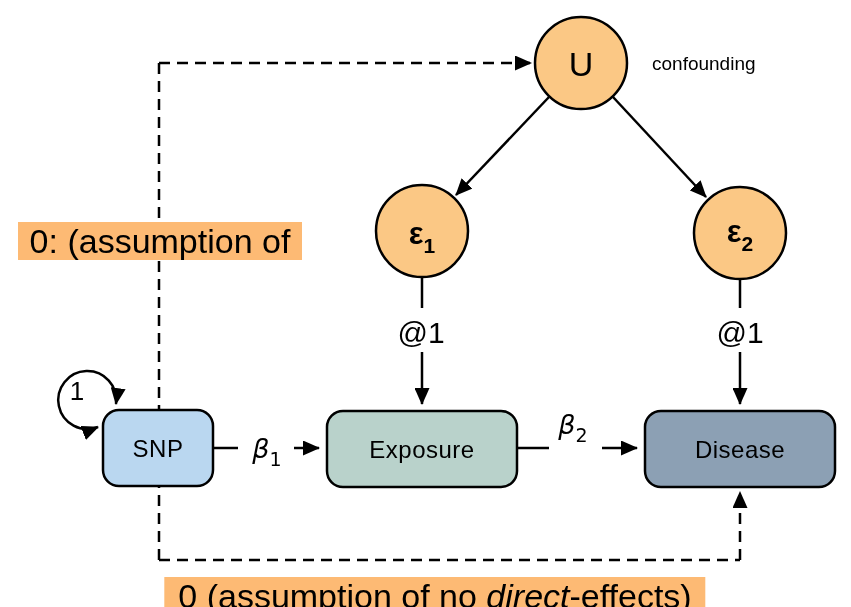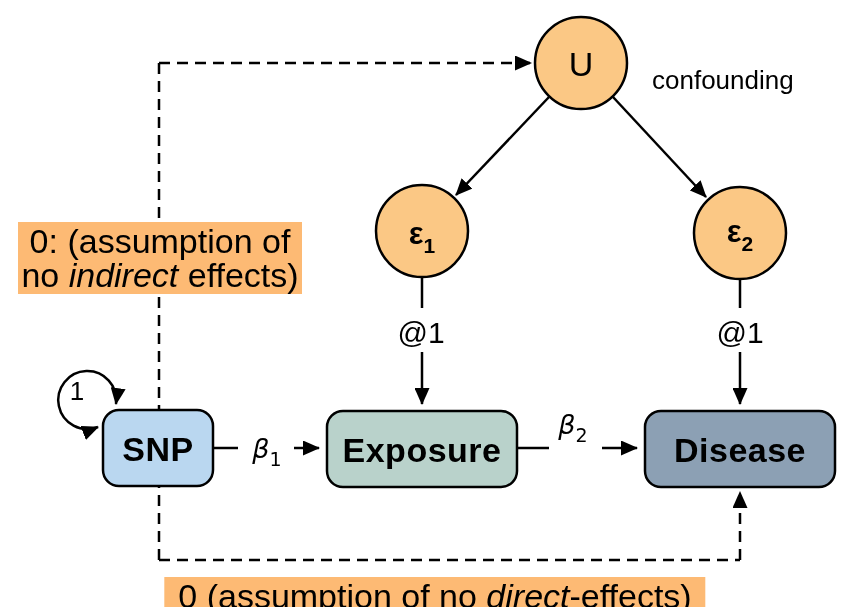--- a/index.html
+++ b/index.html
@@ -4,28 +4,28 @@
 <style>
   html,body{margin:0;padding:0;background:#ffffff;}
   .stage{
     position:relative;width:851px;height:607px;background:#ffffff;overflow:hidden;
     font-family:"Liberation Sans",sans-serif;color:#000;
   }
   .stage svg{position:absolute;left:0;top:0;}
   .lbl{position:absolute;white-space:nowrap;}
   .center{transform:translate(-50%,-50%);text-align:center;}
   .vcenter{transform:translateY(-50%);}
-  .node-label{font-size:34px;letter-spacing:0.5px;font-weight:bold;}
+  .node-label{font-size:24px;letter-spacing:0.5px;}
   .eps-label{font-size:31px;font-weight:bold;}
   .eps-label sub{font-size:21px;font-weight:bold;position:relative;top:2px;left:0px;}
   .u-label{font-size:34px;}
   .at1{font-size:30px;}
   .beta{font-size:27px;font-weight:400;font-style:italic;font-family:"DejaVu Sans",sans-serif;}
   .beta sub{font-size:19px;font-style:normal;position:relative;top:2px;}
-  .caption{font-size:26px;margin-top:16px;}
+  .caption{font-size:19px;}
   .loop-one{font-size:26px;}
   .annot{font-size:34px;background:#fdba74;line-height:34px;}
   .annot i{font-style:italic;}
   .annot-left{width:284px;text-align:center;padding:2px 0;}
   .annot-bottom{padding:2px 14px;text-align:center;margin-top:36px;}
 </style>
 </head>
 <body>
 
 <div class="stage">
@@ -81,18 +81,17 @@
   <div class="lbl center node-label" style="left:158px;top:449px;">SNP</div>
   <div class="lbl center node-label" style="left:740px;top:450px;">Disease</div>
   <div class="lbl center node-label" style="left:422px;top:450px;">Exposure</div>
 
   <div class="lbl center loop-one" style="left:77px;top:391px;">1</div>
   <div class="lbl center beta" style="left:267px;top:451px;"><span>β</span><sub>1</sub></div>
   <div class="lbl center beta" style="left:573px;top:427px;"><span>β</span><sub>2</sub></div>
 
   <div class="lbl annot annot-left" style="left:18px;top:222px;">
     <div>0: (assumption of</div>
-    <div><span>no </span><i>indirect</i><span> effects)</span></div>
   </div>
 
   <div class="lbl annot annot-bottom" style="left:435px;top:560px;transform:translate(-50%,-50%);"><span>0 (assumption of no </span><i>direct</i><span>-effects)</span></div>
 
 </div>
 
 </body></html>

